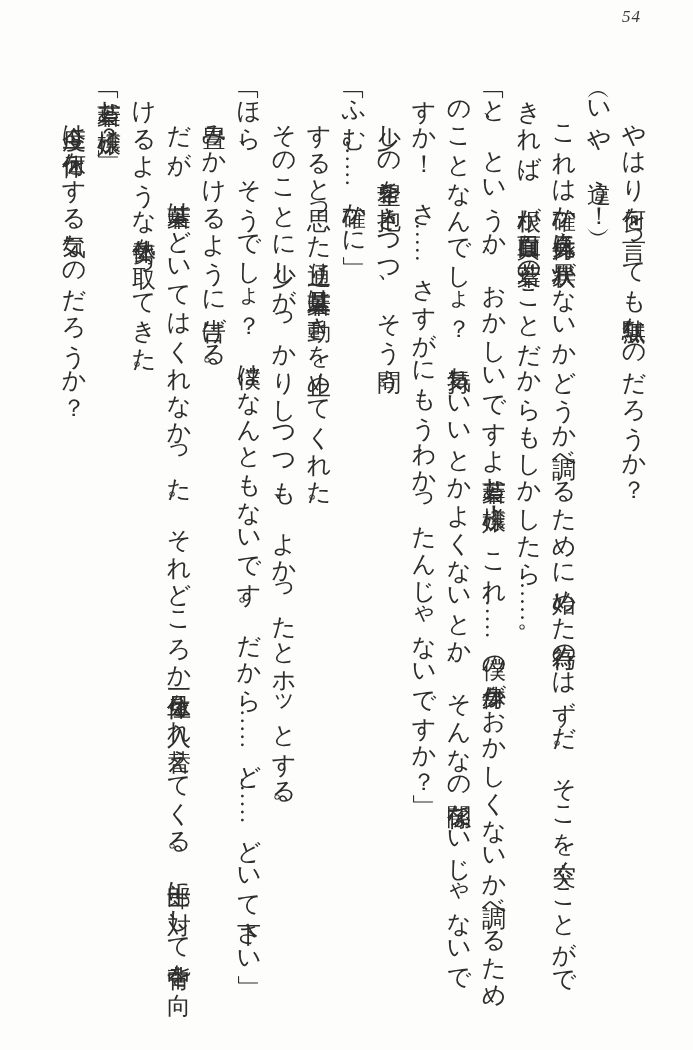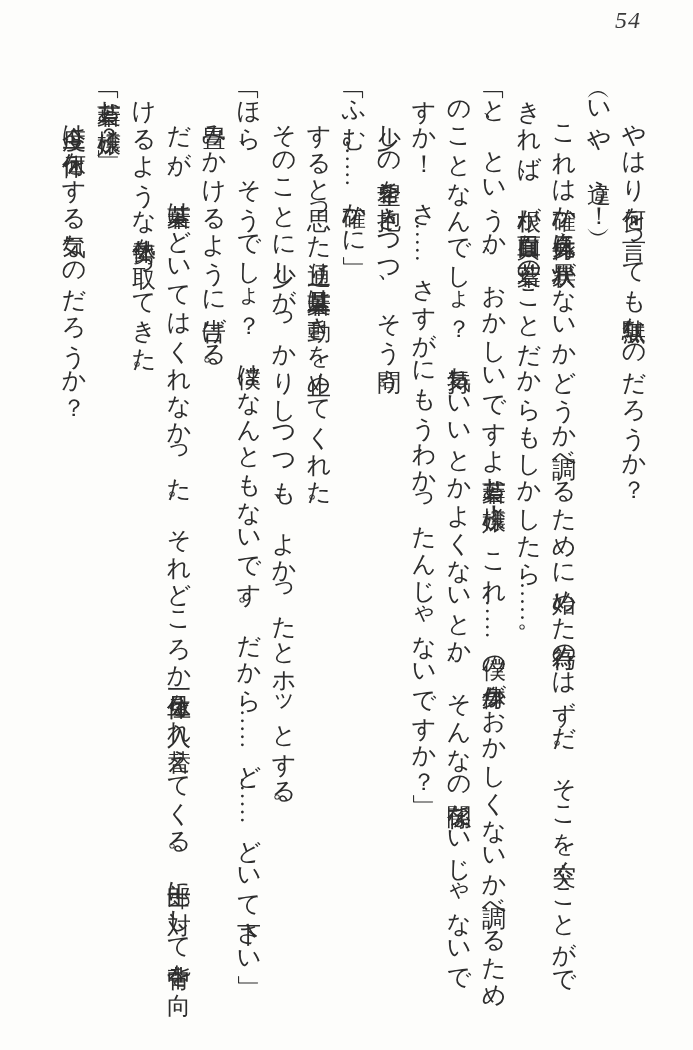--- a/index.html
+++ b/index.html
@@ -11,21 +11,21 @@
     width: 693px;
     height: 1050px;
     background: #fdfdfb;
     overflow: hidden;
     font-family: "Liberation Serif", "DejaVu Serif", serif;
   }
   .page-number {
     position: absolute;
     top: 7px;
     right: 52px;
-    font-size: 24px;
+    font-size: 17px;
     font-style: italic;
     color: #3a3a3a;
     letter-spacing: 1px;
   }
   .text-block {
     position: absolute;
     top: 84px;
     right: 42px;
     height: 912px;
     writing-mode: vertical-rl;

